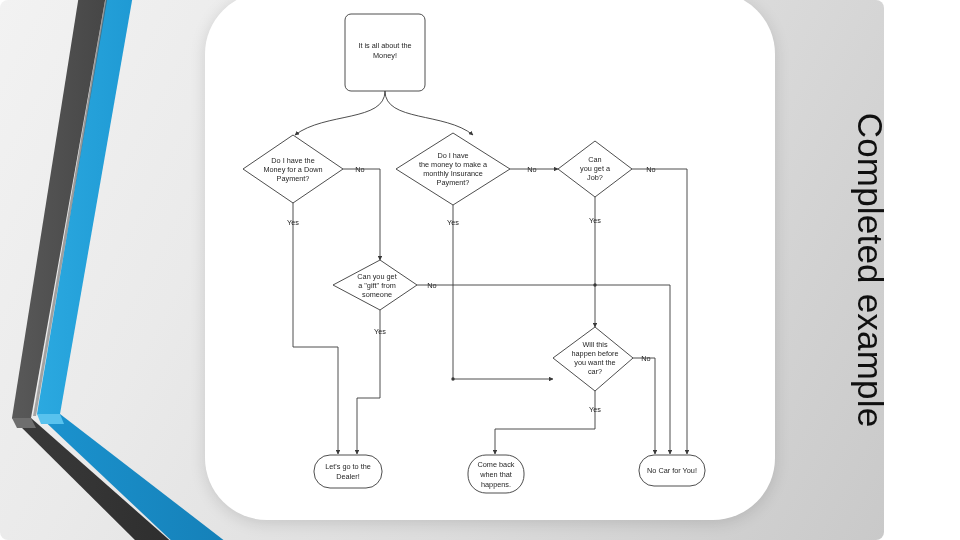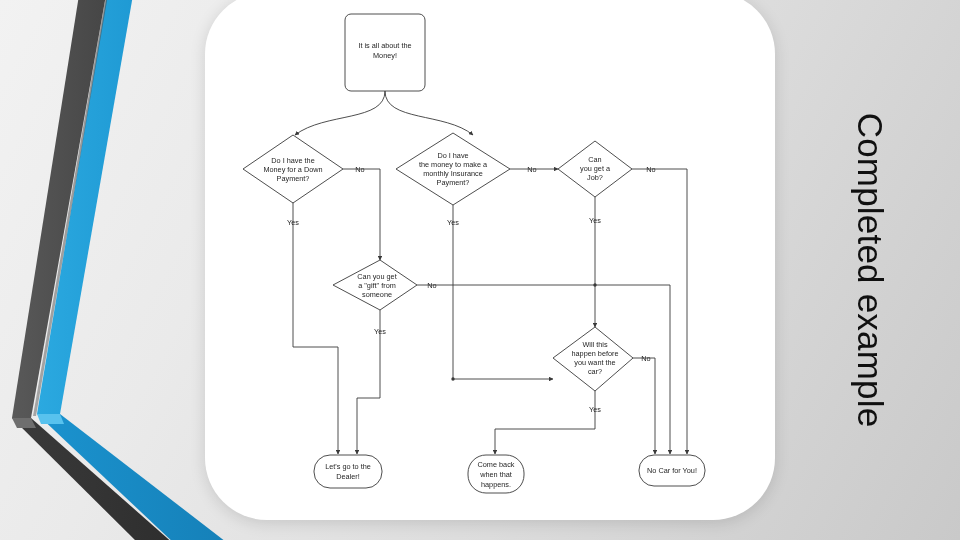--- a/index.html
+++ b/index.html
@@ -7,24 +7,25 @@
     margin: 0;
     padding: 0;
     width: 960px;
     height: 540px;
     overflow: hidden;
     font-family: "Liberation Sans", sans-serif;
   }
 
   #slide {
     position: relative;
-    width: 960px;
+    width: 884px;
     height: 540px;
     background: linear-gradient(118deg, #f2f2f2 0%, #eaeaea 28%, #dcdcdc 62%, #c9c9c9 100%);
     overflow: hidden;
+    border-radius: 8px;
   }
 
   
   #ribbon {
     position: absolute;
     left: 0;
     top: 0;
     width: 230px;
     height: 540px;
     pointer-events: none;

